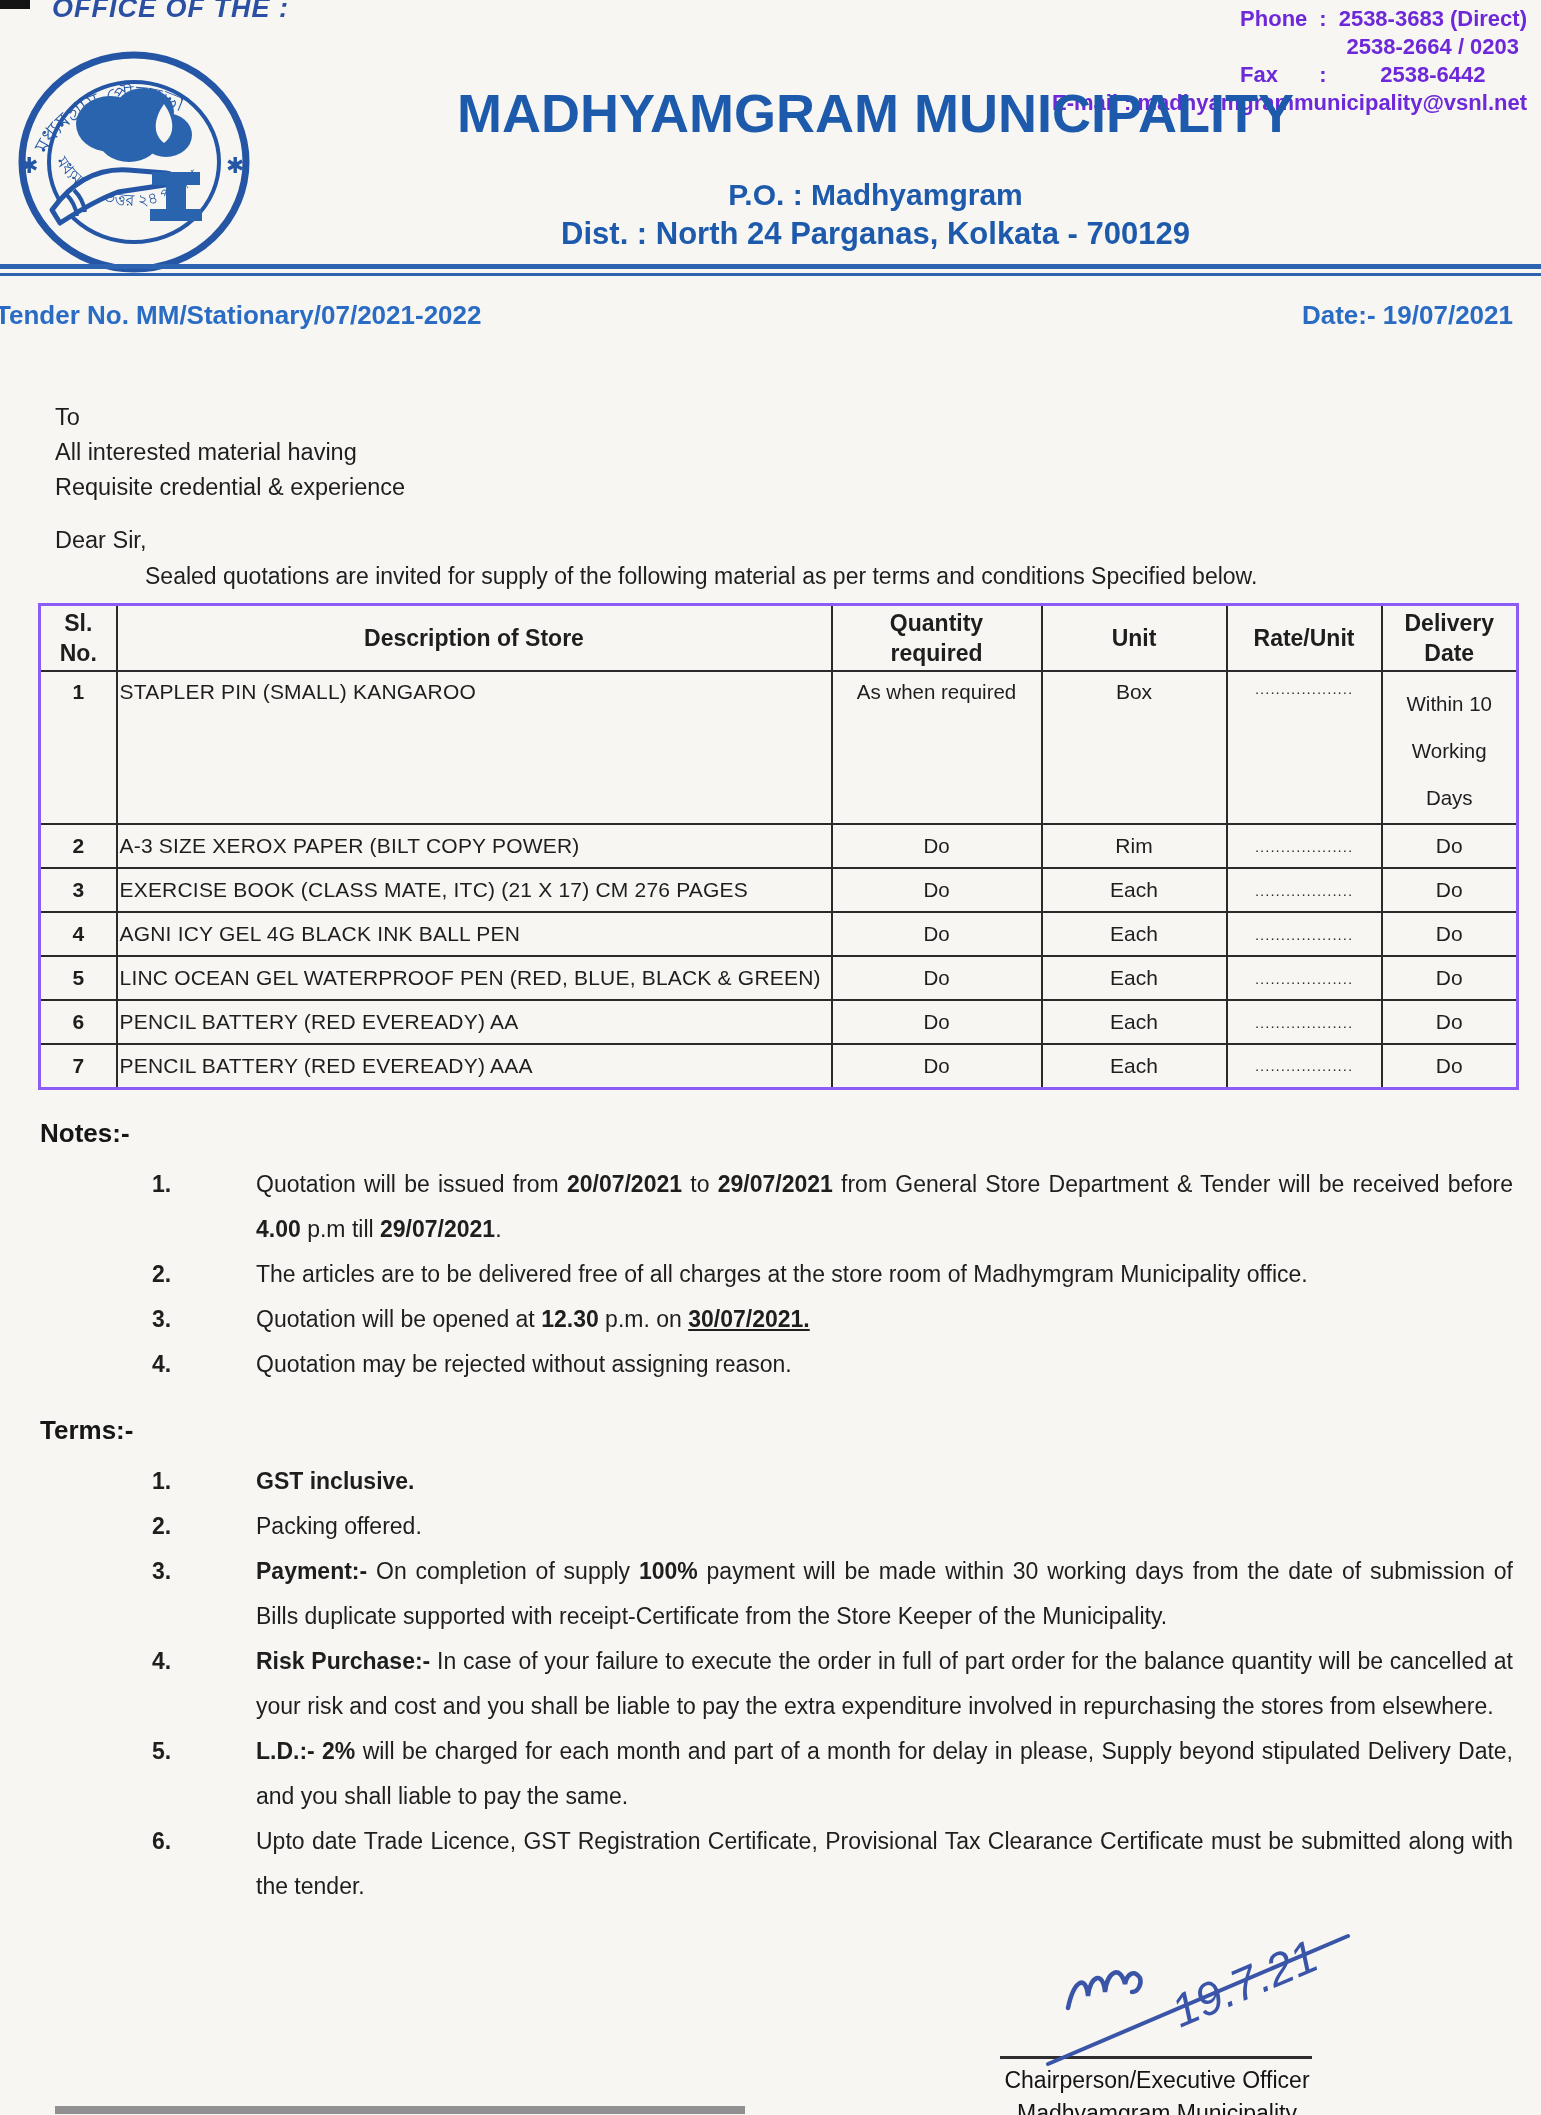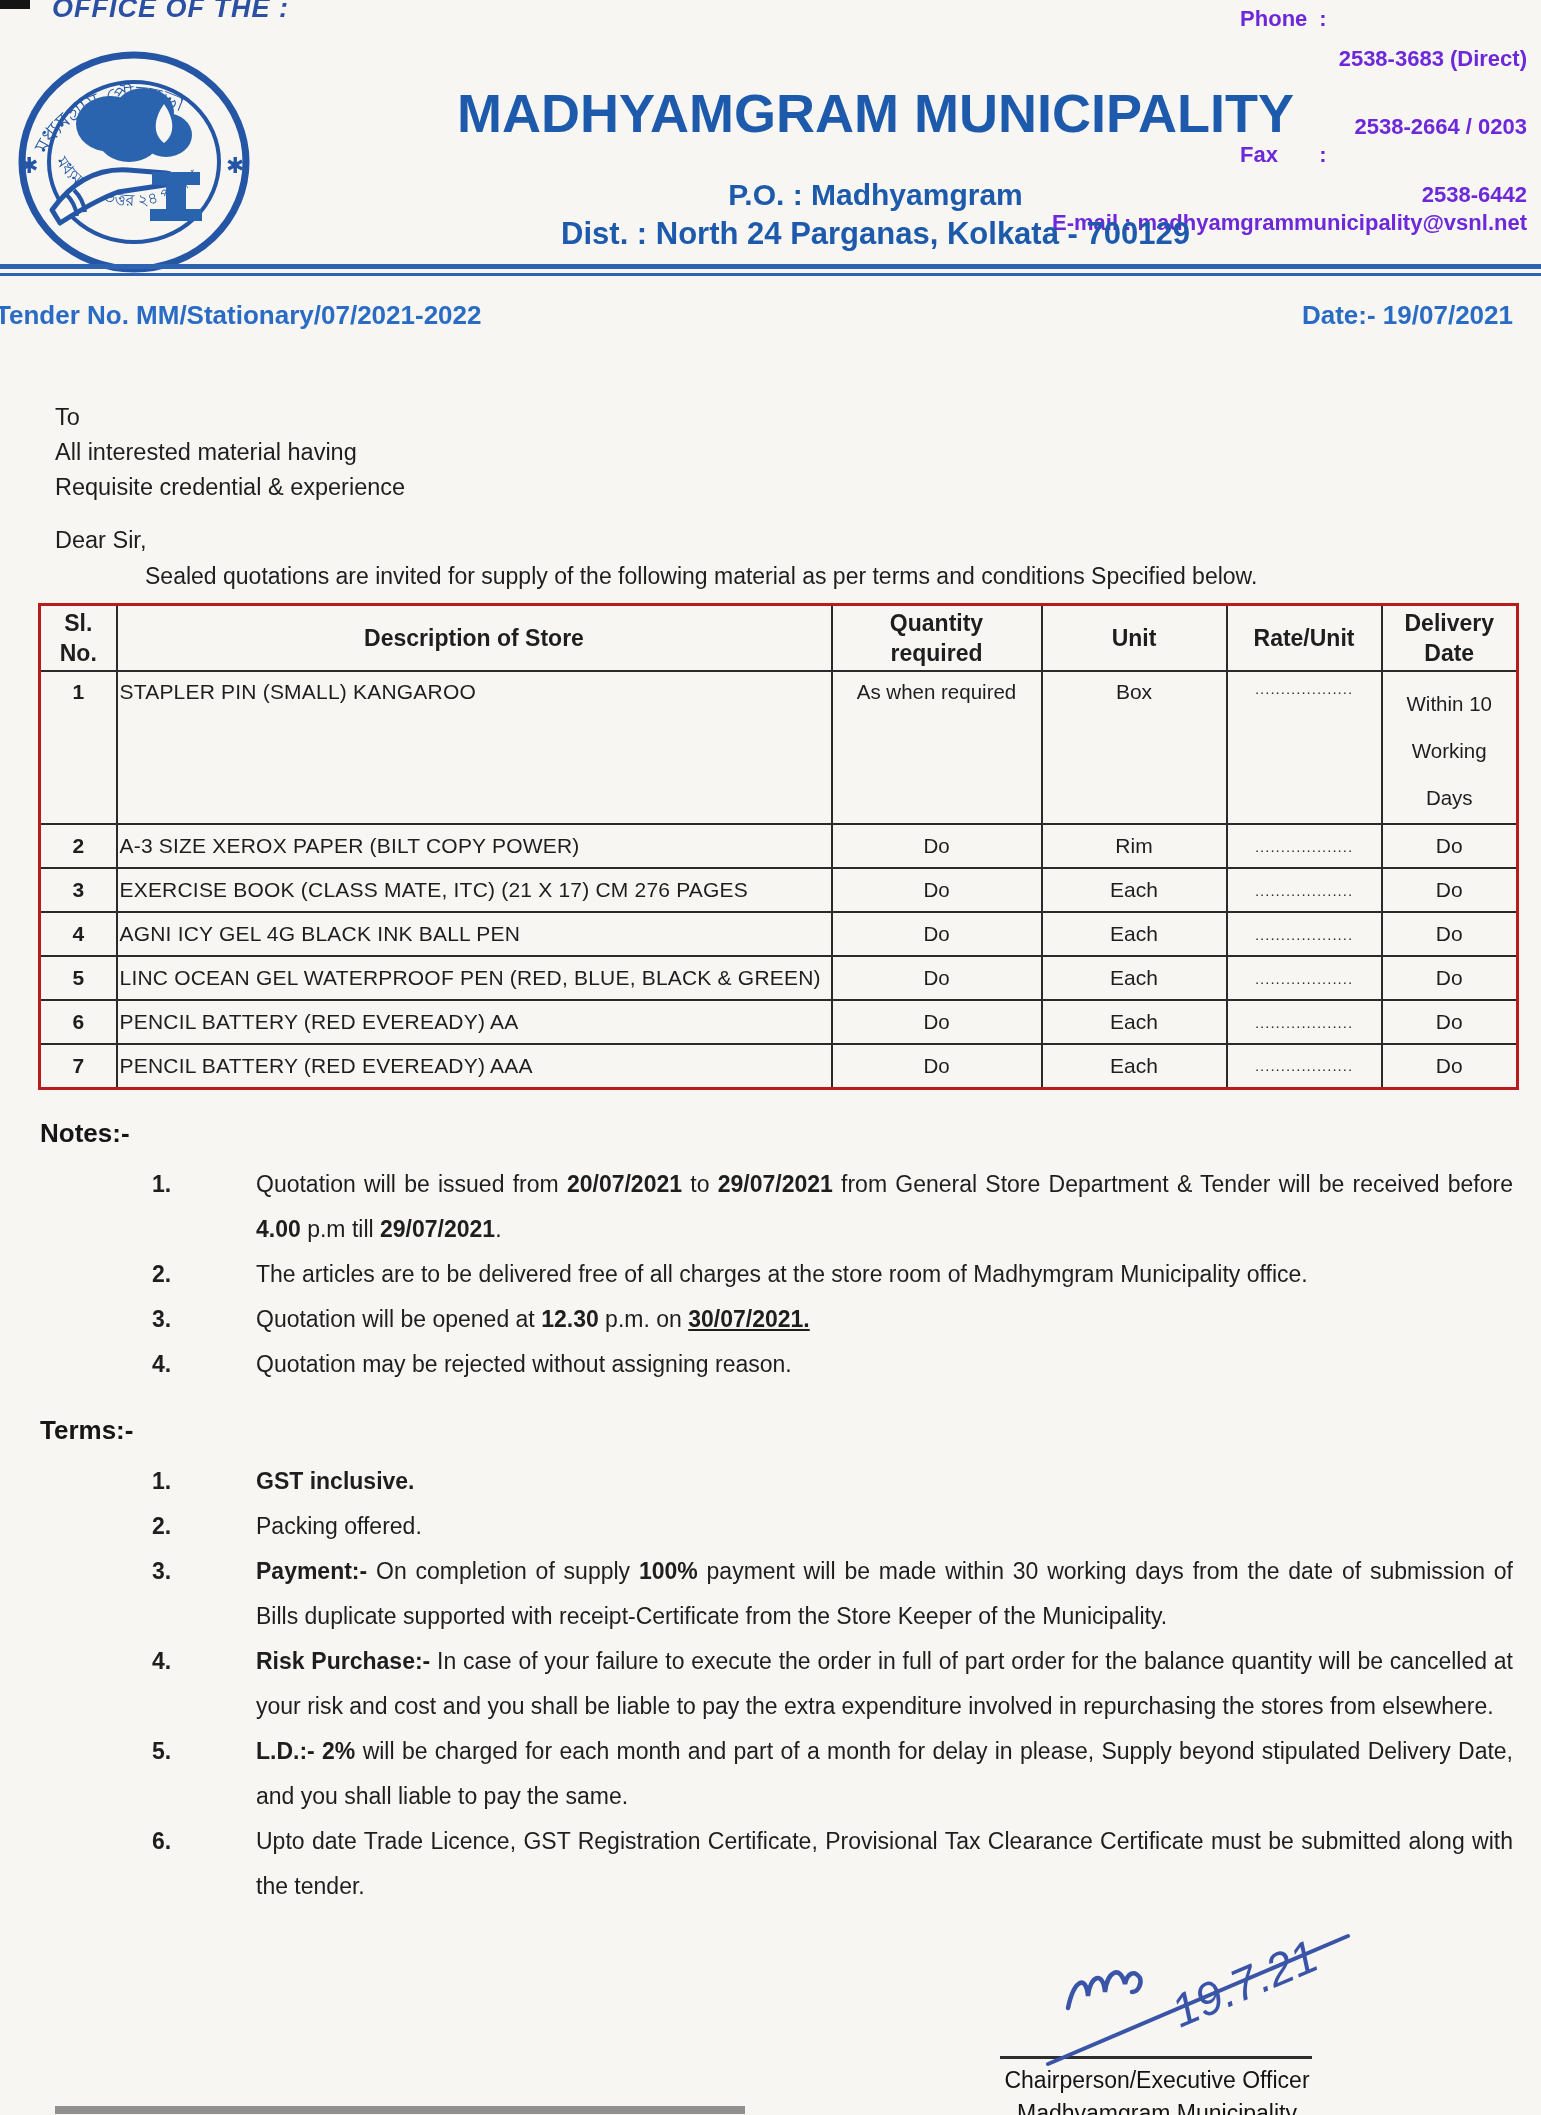--- a/index.html
+++ b/index.html
@@ -10,21 +10,21 @@
   }
   
   .corner-mark{position:absolute;left:0;top:0;width:30px;height:9px;background:#141414;}
   .bottom-scan-bar{position:absolute;left:55px;top:2106px;width:690px;height:8px;background:#7e7e7e;opacity:.85;}
 
   
   .office{position:absolute;left:52px;top:-7px;font-size:27px;font-weight:bold;font-style:italic;
     color:#2b4fa3;letter-spacing:1px;}
   .contact{position:absolute;top:5px;right:14px;text-align:right;color:#6d28d9;font-weight:bold;font-size:22px;line-height:28px;}
   .contact-grid{display:inline-grid;grid-template-columns:auto auto auto;column-gap:12px;text-align:left;}
-  .contact-grid .val{text-align:right;margin-top:40px;}
+  .contact-grid .val{text-align:center;}
   .email-line{margin-top:0;}
   .seal{position:absolute;left:14px;top:42px;width:240px;height:240px;}
   .org-block{position:absolute;left:250px;right:40px;top:84px;text-align:center;color:#1d5aab;}
   .org-name{font-size:54px;font-weight:bold;letter-spacing:0px;line-height:58px;}
   .po-line{font-size:30px;font-weight:bold;margin-top:36px;}
   .dist-line{font-size:31px;font-weight:bold;margin-top:4px;}
   .rules{position:absolute;left:0;top:264px;width:1541px;}
   .rule-a{height:5px;background:#2d63b0;}
   .rule-b{height:3px;background:#2d63b0;margin-top:4px;}
   .tender-no{position:absolute;left:-5px;top:300px;font-size:26px;font-weight:bold;color:#2a6cc4;}
@@ -35,21 +35,21 @@
   .title-wrap{text-align:center;margin-top:8px;}
   .title{display:inline-block;font-size:30px;font-weight:bold;color:#141414;
     border-bottom:4px solid #1a1a1a;padding:0 8px 5px;letter-spacing:.5px;}
   .addressee{margin:28px 0 0 55px;font-size:23.5px;line-height:35px;}
   .subject{text-align:center;font-weight:bold;font-size:23.5px;margin-top:24px;}
   .salutation{margin:22px 0 0 55px;font-size:23.5px;}
   .intro{margin:9px 0 0 145px;font-size:23px;}
 
   table.items{margin:13px 0 0 38px;width:1478px;border-collapse:collapse;table-layout:fixed;}
   table.items th,table.items td{border:2px solid #2a2a2a;}
-  table.items{border:3px solid #b91c1c;}
+  table.items{border:3px solid #8b5cf6;}
   table.items th{font-size:23px;font-weight:bold;white-space:pre-line;line-height:30px;
     vertical-align:middle;padding:2px 4px;}
   table.items thead tr{height:64px;}
   table.items tbody tr{height:44px;}
   table.items tbody tr.tall{height:78px;}
   table.items td{font-size:21px;text-align:center;vertical-align:middle;padding:2px 6px;}
   table.items tr.tall td{vertical-align:top;padding-top:8px;}
   table.items td.desc{text-align:left;padding-left:2px;letter-spacing:.2px;}
   table.items td.num{font-weight:bold;}
   table.items td.dots{font-size:15px;letter-spacing:1px;color:#2c2c2c;}

